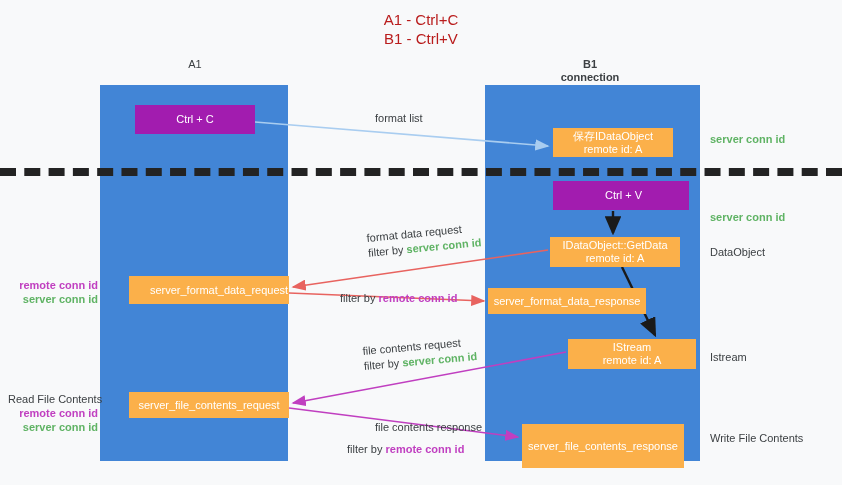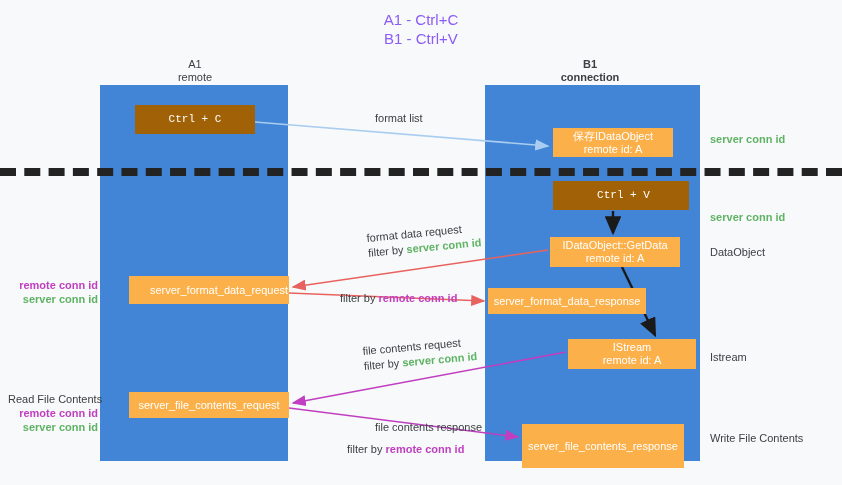--- a/index.html
+++ b/index.html
@@ -20,21 +20,21 @@
     background: #f8f9fa;
   }
   .abs { position: absolute; }
 
   
   #title {
     left: 0; top: 10px;
     width: 842px;
     text-align: center;
     font-size: 15px;
-    color: #8b5cf6;
+    color: #b91c1c;
     line-height: 19px;
     white-space: pre;
   }
 
   
   .lane-header {
     text-align: center;
     font-size: 11px;
     color: #3c4043;
     line-height: 13px;
@@ -57,21 +57,21 @@
     align-items: center;
     justify-content: center;
     text-align: center;
     color: #ffffff;
     font-size: 11px;
     line-height: 13px;
     box-sizing: border-box;
     padding: 2px 4px;
     white-space: pre-line;
   }
-  .box-green { background: #a16207; font-family: Liberation Mono, monospace; }
+  .box-green { background: #a21caf; }
   .box-orange { background: #fbb04a; }
 
   #box-ctrlc   { left: 135px; top: 105px; width: 120px; height: 29px; }
   #box-save-ido{ left: 553px; top: 128px; width: 120px; height: 29px; }
   #box-ctrlv   { left: 553px; top: 181px; width: 136px; height: 29px; padding-left: 9px; }
   #box-getdata { left: 550px; top: 237px; width: 130px; height: 30px; }
   #box-fmt-req { left: 129px; top: 276px; width: 160px; height: 28px; padding-left: 24px; }
   #box-fmt-res { left: 488px; top: 288px; width: 158px; height: 26px; }
   #box-istream { left: 568px; top: 339px; width: 128px; height: 30px; }
   #box-file-req{ left: 129px; top: 392px; width: 160px; height: 26px; }
@@ -135,21 +135,20 @@
 </head>
 <body>
 
 <div id="stage">
 
   <div id="title" class="abs">A1 - Ctrl+C
 B1 - Ctrl+V</div>
 
   <div id="lane-a-header" class="abs lane-header">
     <span class="l1">A1</span>
-    <span class="l2">remote</span>
   </div>
   <div id="lane-b-header" class="abs lane-header">
     <span class="l1">B1</span>
     <span class="l2">connection</span>
   </div>
 
   <div id="lane-a-panel" class="abs lane-panel"></div>
   <div id="lane-b-panel" class="abs lane-panel"></div>
 
   <svg id="wires" class="abs" viewBox="0 0 842 485">

